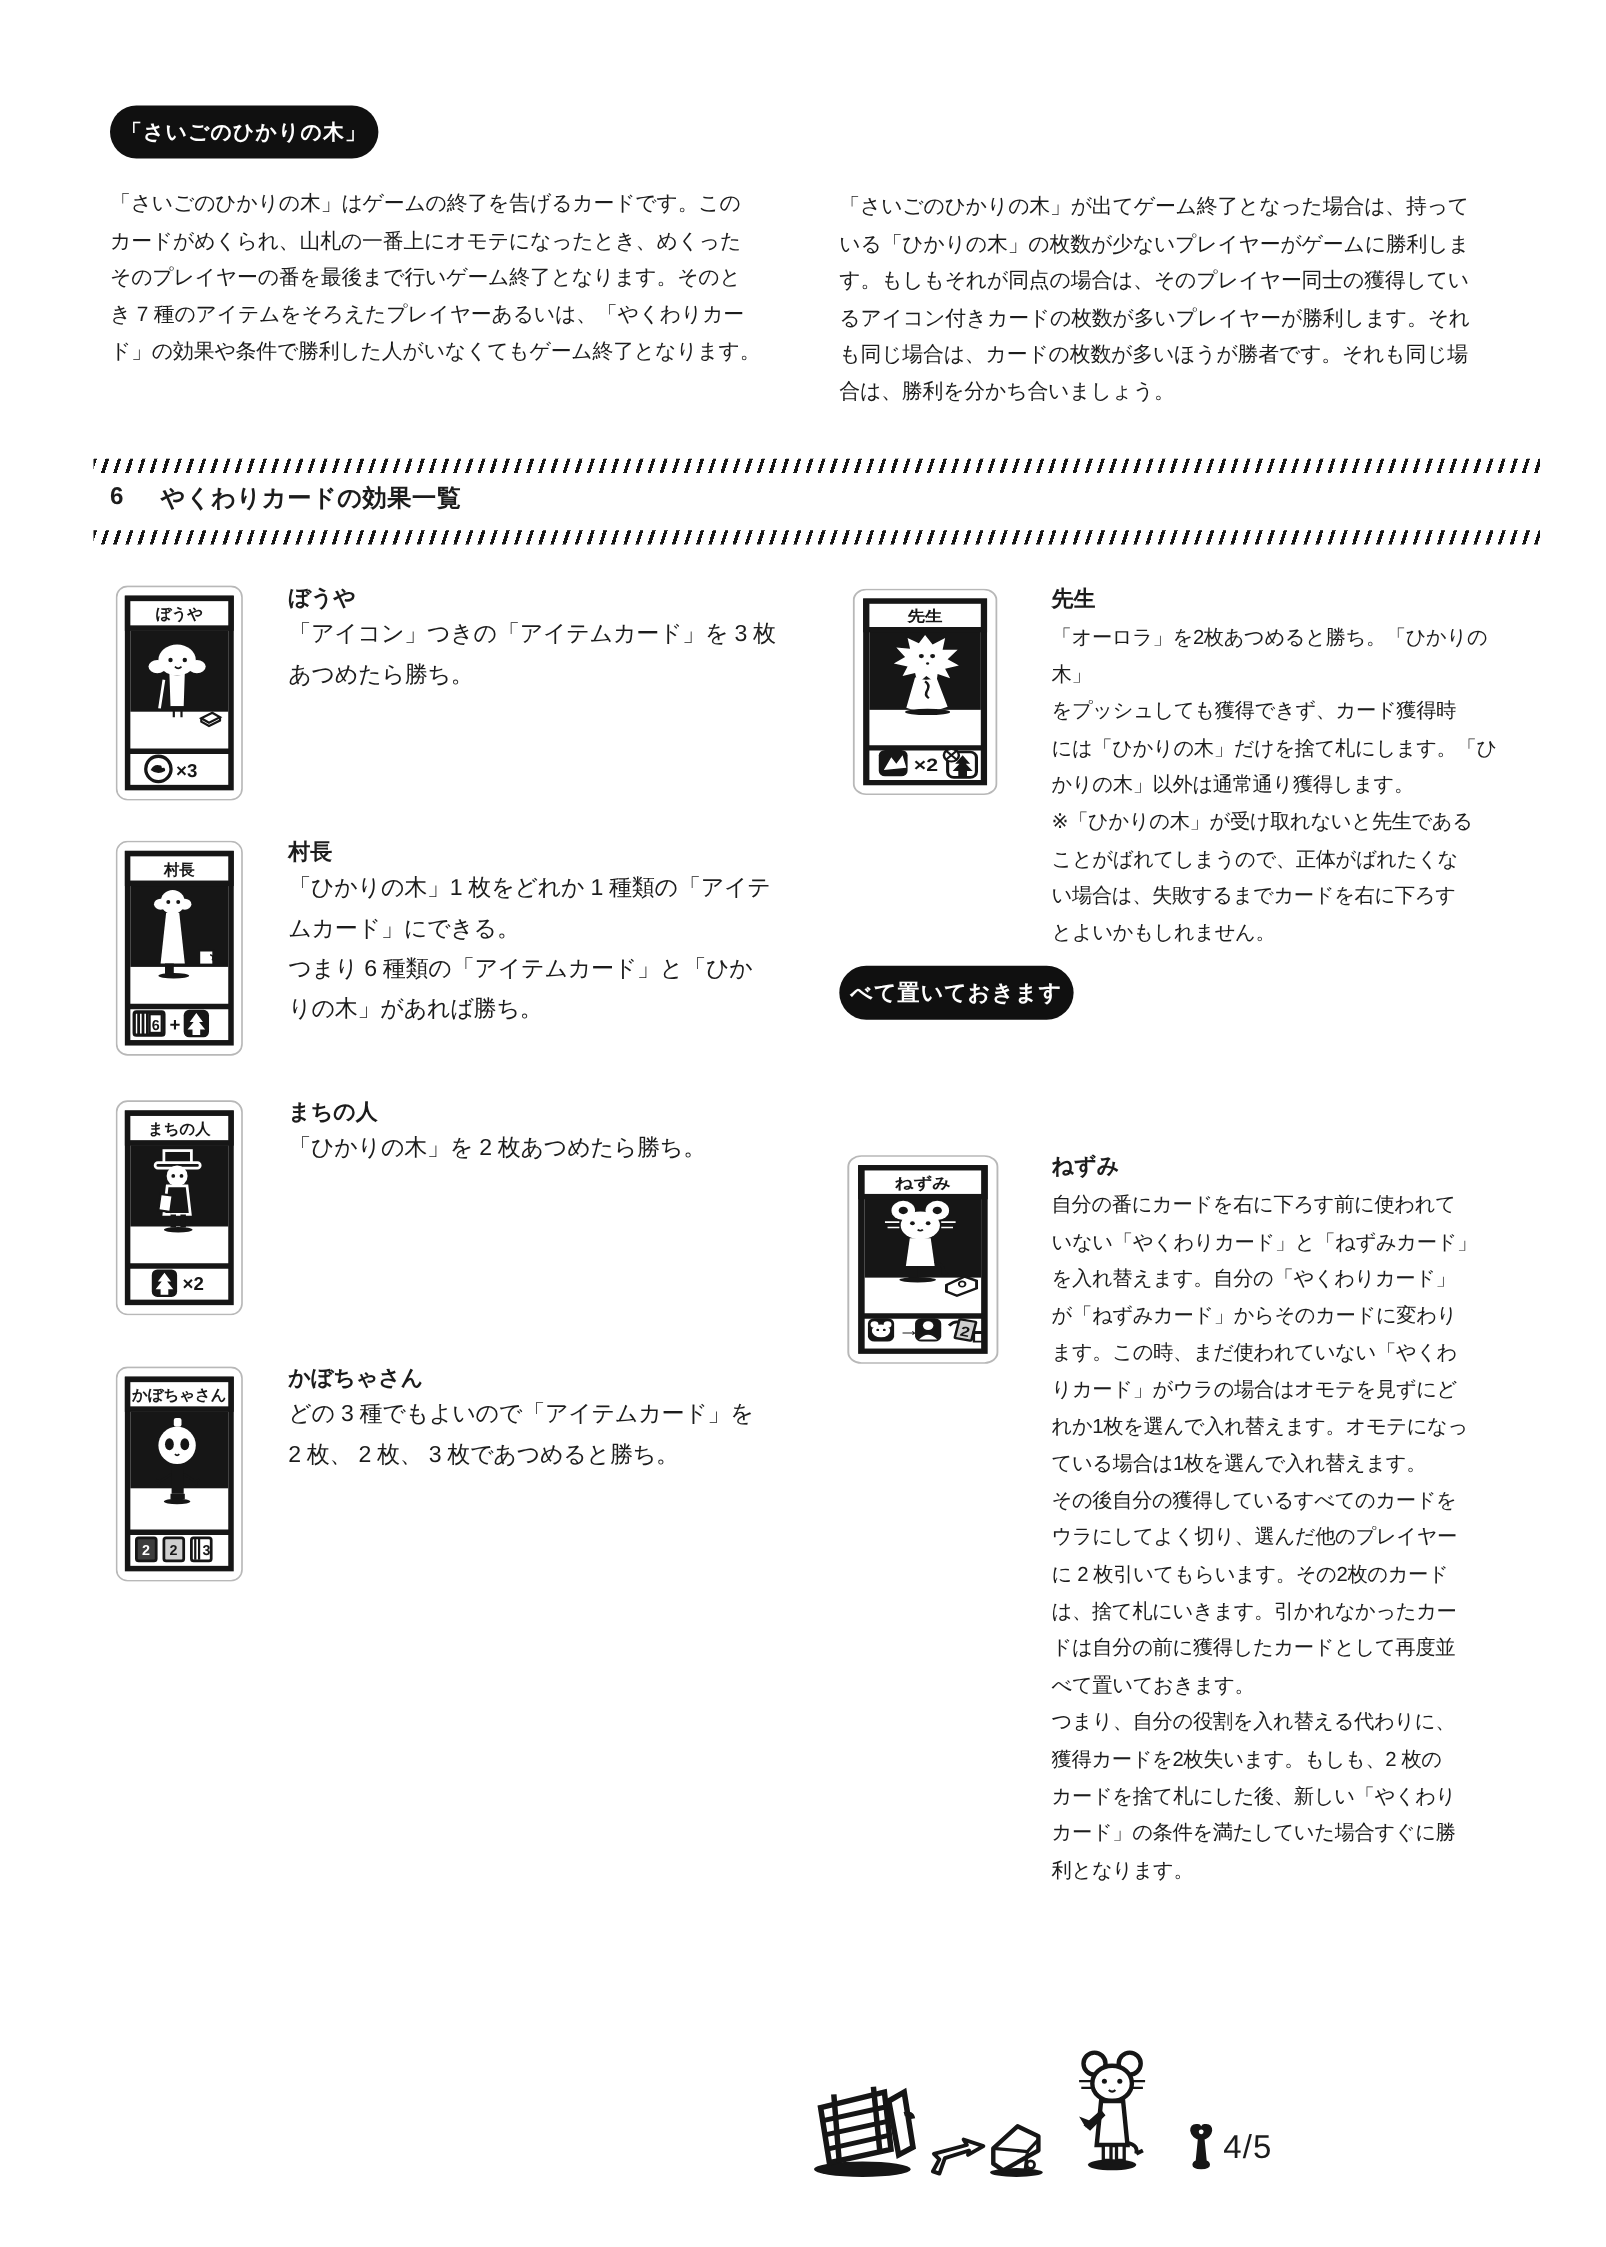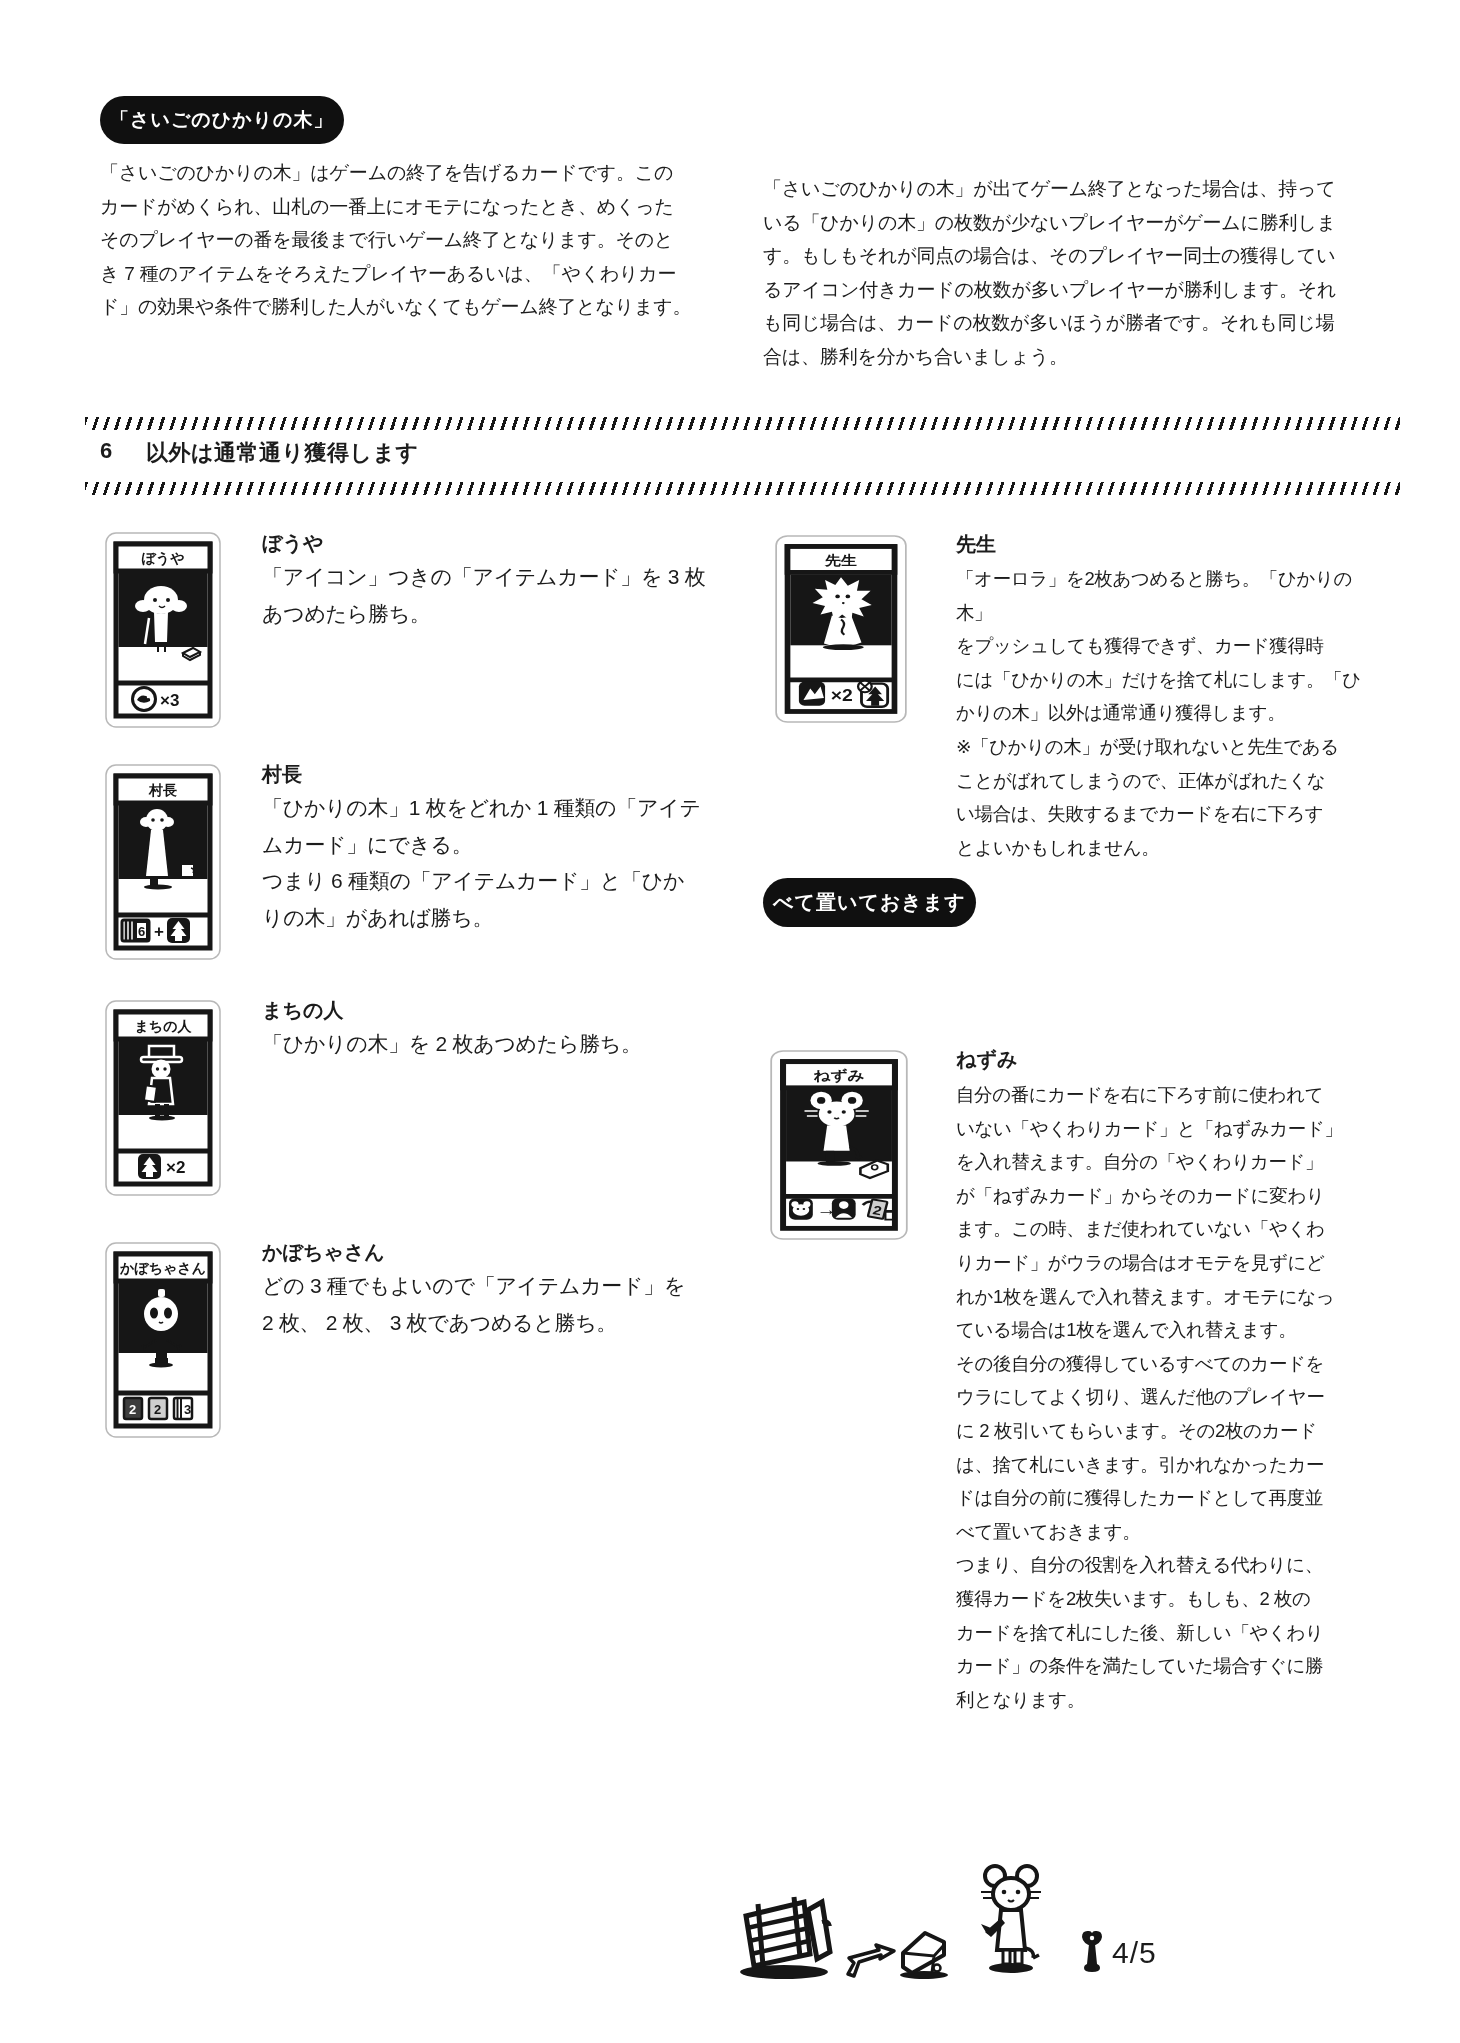--- a/index.html
+++ b/index.html
@@ -22,36 +22,36 @@
   svg text.mult{font-family:"Liberation Sans","DejaVu Sans",sans-serif;font-weight:bold;font-size:17px;fill:#161616}
   svg text.mini{font-family:"Liberation Sans","DejaVu Sans",sans-serif;font-weight:bold;font-size:13px}
 </style>
 </head>
 <body>
 
 <div class="page">
 
   <div class="pill" style="left:100px;top:96px;min-width:206px;height:48px;font-size:19px">「さいごのひかりの木」</div>
 
-  <div class="para" style="left:100px;top:156px;width:600px">「さいごのひかりの木」はゲームの終了を告げるカードです。この
+  <div class="para" style="left:100px;top:169px;width:600px">「さいごのひかりの木」はゲームの終了を告げるカードです。この
 カードがめくられ、山札の一番上にオモテになったとき、めくった
 そのプレイヤーの番を最後まで行いゲーム終了となります。そのと
 き 7 種のアイテムをそろえたプレイヤーあるいは、「やくわりカー
 ド」の効果や条件で勝利した人がいなくてもゲーム終了となります。</div>
 
   <div class="para" style="left:763px;top:172px;width:610px">「さいごのひかりの木」が出てゲーム終了となった場合は、持って
 いる「ひかりの木」の枚数が少ないプレイヤーがゲームに勝利しま
 す。もしもそれが同点の場合は、そのプレイヤー同士の獲得してい
 るアイコン付きカードの枚数が多いプレイヤーが勝利します。それ
 も同じ場合は、カードの枚数が多いほうが勝者です。それも同じ場
 合は、勝利を分かち合いましょう。</div>
 
   <div class="hatch" style="top:417px"></div>
   <div class="sec-num" style="left:100px;top:438px">6</div>
-  <div class="sec-title" style="left:146px;top:438px">以外は通常通り獲得します</div>
+  <div class="sec-title" style="left:146px;top:438px">やくわりカードの効果一覧</div>
   <div class="hatch" style="top:482px"></div>
 
   <div class="card" style="left:105px;top:532px;width:116px;height:196px">
     <svg width="116" height="196" viewBox="0 0 116 196">
       <rect x="1" y="1" width="114" height="194" rx="10" fill="#fff" stroke="#b8b8b8" stroke-width="1.5"></rect>
       <rect x="11" y="12" width="94" height="172" fill="#fff" stroke="#161616" stroke-width="5"></rect>
       <rect x="13.5" y="41" width="89" height="74" fill="#161616"></rect>
       <rect x="11" y="12" width="94" height="27" fill="#fff" stroke="#161616" stroke-width="5"></rect>
       <text class="ctitle" x="58" y="31" text-anchor="middle">ぼうや</text>
       <g>

